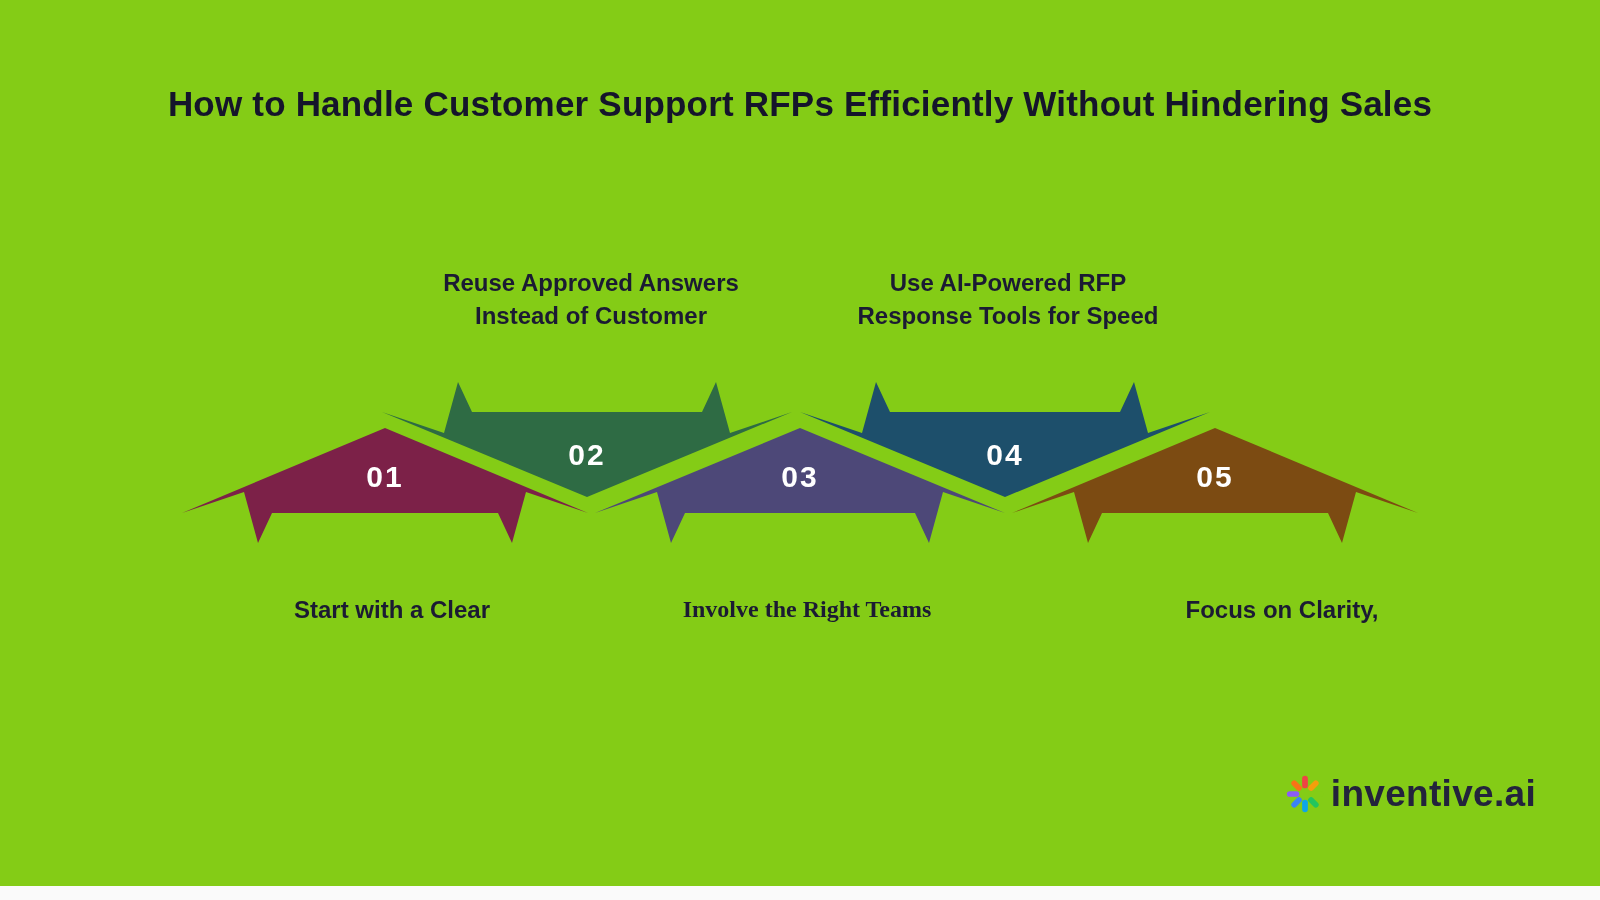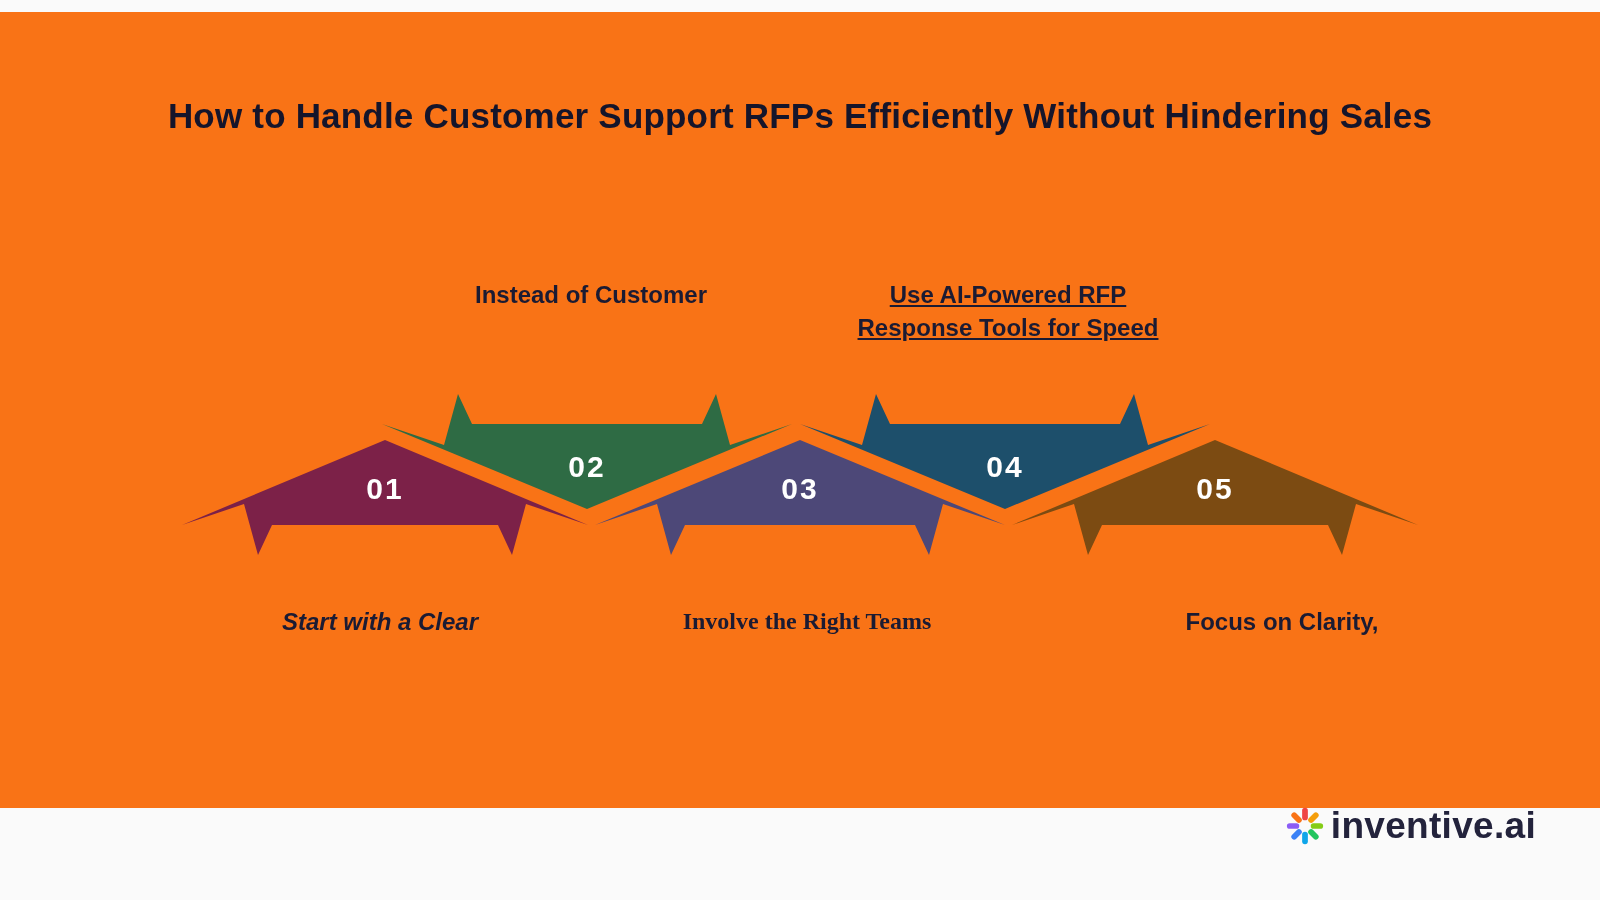--- a/index.html
+++ b/index.html
@@ -5,23 +5,22 @@
   * { margin: 0; padding: 0; box-sizing: border-box; }
   html, body { width: 1600px; height: 900px; }
   body {
     font-family: "Liberation Sans", sans-serif;
     background: #fafafa;
     overflow: hidden;
   }
   .canvas {
     position: relative;
     width: 1600px;
-    height: 796px;
-    background: #f97316;
-    margin-top: 12px;
+    height: 886px;
+    background: #84cc16;
   }
   .title {
     position: absolute;
     top: 84px;
     left: 0;
     width: 100%;
     text-align: center;
     font-size: 35px;
     font-weight: 700;
     color: #15152b;
@@ -47,21 +46,21 @@
     transform: translateX(-50%);
     text-align: center;
     font-size: 24px;
     font-weight: 700;
     color: #1b1b33;
     line-height: 33px;
     white-space: nowrap;
   }
   .logo {
     position: absolute;
-    top: 793px;
+    top: 773px;
     right: 64px;
     display: flex;
     align-items: center;
     gap: 5px;
     justify-content: space-between;
   }
   .logo-icon { width: 42px; height: 42px; }
   .logo-text {
     font-size: 37px;
     font-weight: 700;
@@ -90,28 +89,29 @@
     <polygon points="835,117 630,32 692,53 706,2 720,32 950,32 964,2 978,53 1040,32" fill="#1D4F6B"></polygon>
 
     <text x="215" y="107">01</text>
     <text x="417" y="85">02</text>
     <text x="630" y="107">03</text>
     <text x="835" y="85">04</text>
     <text x="1045" y="107">05</text>
   </svg>
 
   <div class="step-label" style="left:591px; top:266px;">
+    <div>Reuse Approved Answers</div>
     <div>Instead of Customer</div>
   </div>
-  <div class="step-label" style="left:1008px; top:266px;text-decoration:underline;">
+  <div class="step-label" style="left:1008px; top:266px;">
     <div>Use AI-Powered RFP</div>
     <div>Response Tools for Speed</div>
   </div>
 
-  <div class="step-label" style="left:380px; top:593px;font-style:italic;">
+  <div class="step-label" style="left:392px; top:593px;">
     <div>Start with a Clear</div>
   </div>
   <div class="step-label" style="left:807px; top:593px;font-family:Liberation Serif, serif;">
     <div>Involve the Right Teams</div>
   </div>
   <div class="step-label" style="left:1282px; top:593px;">
     <div>Focus on Clarity,</div>
   </div>
 
   <div class="logo">

